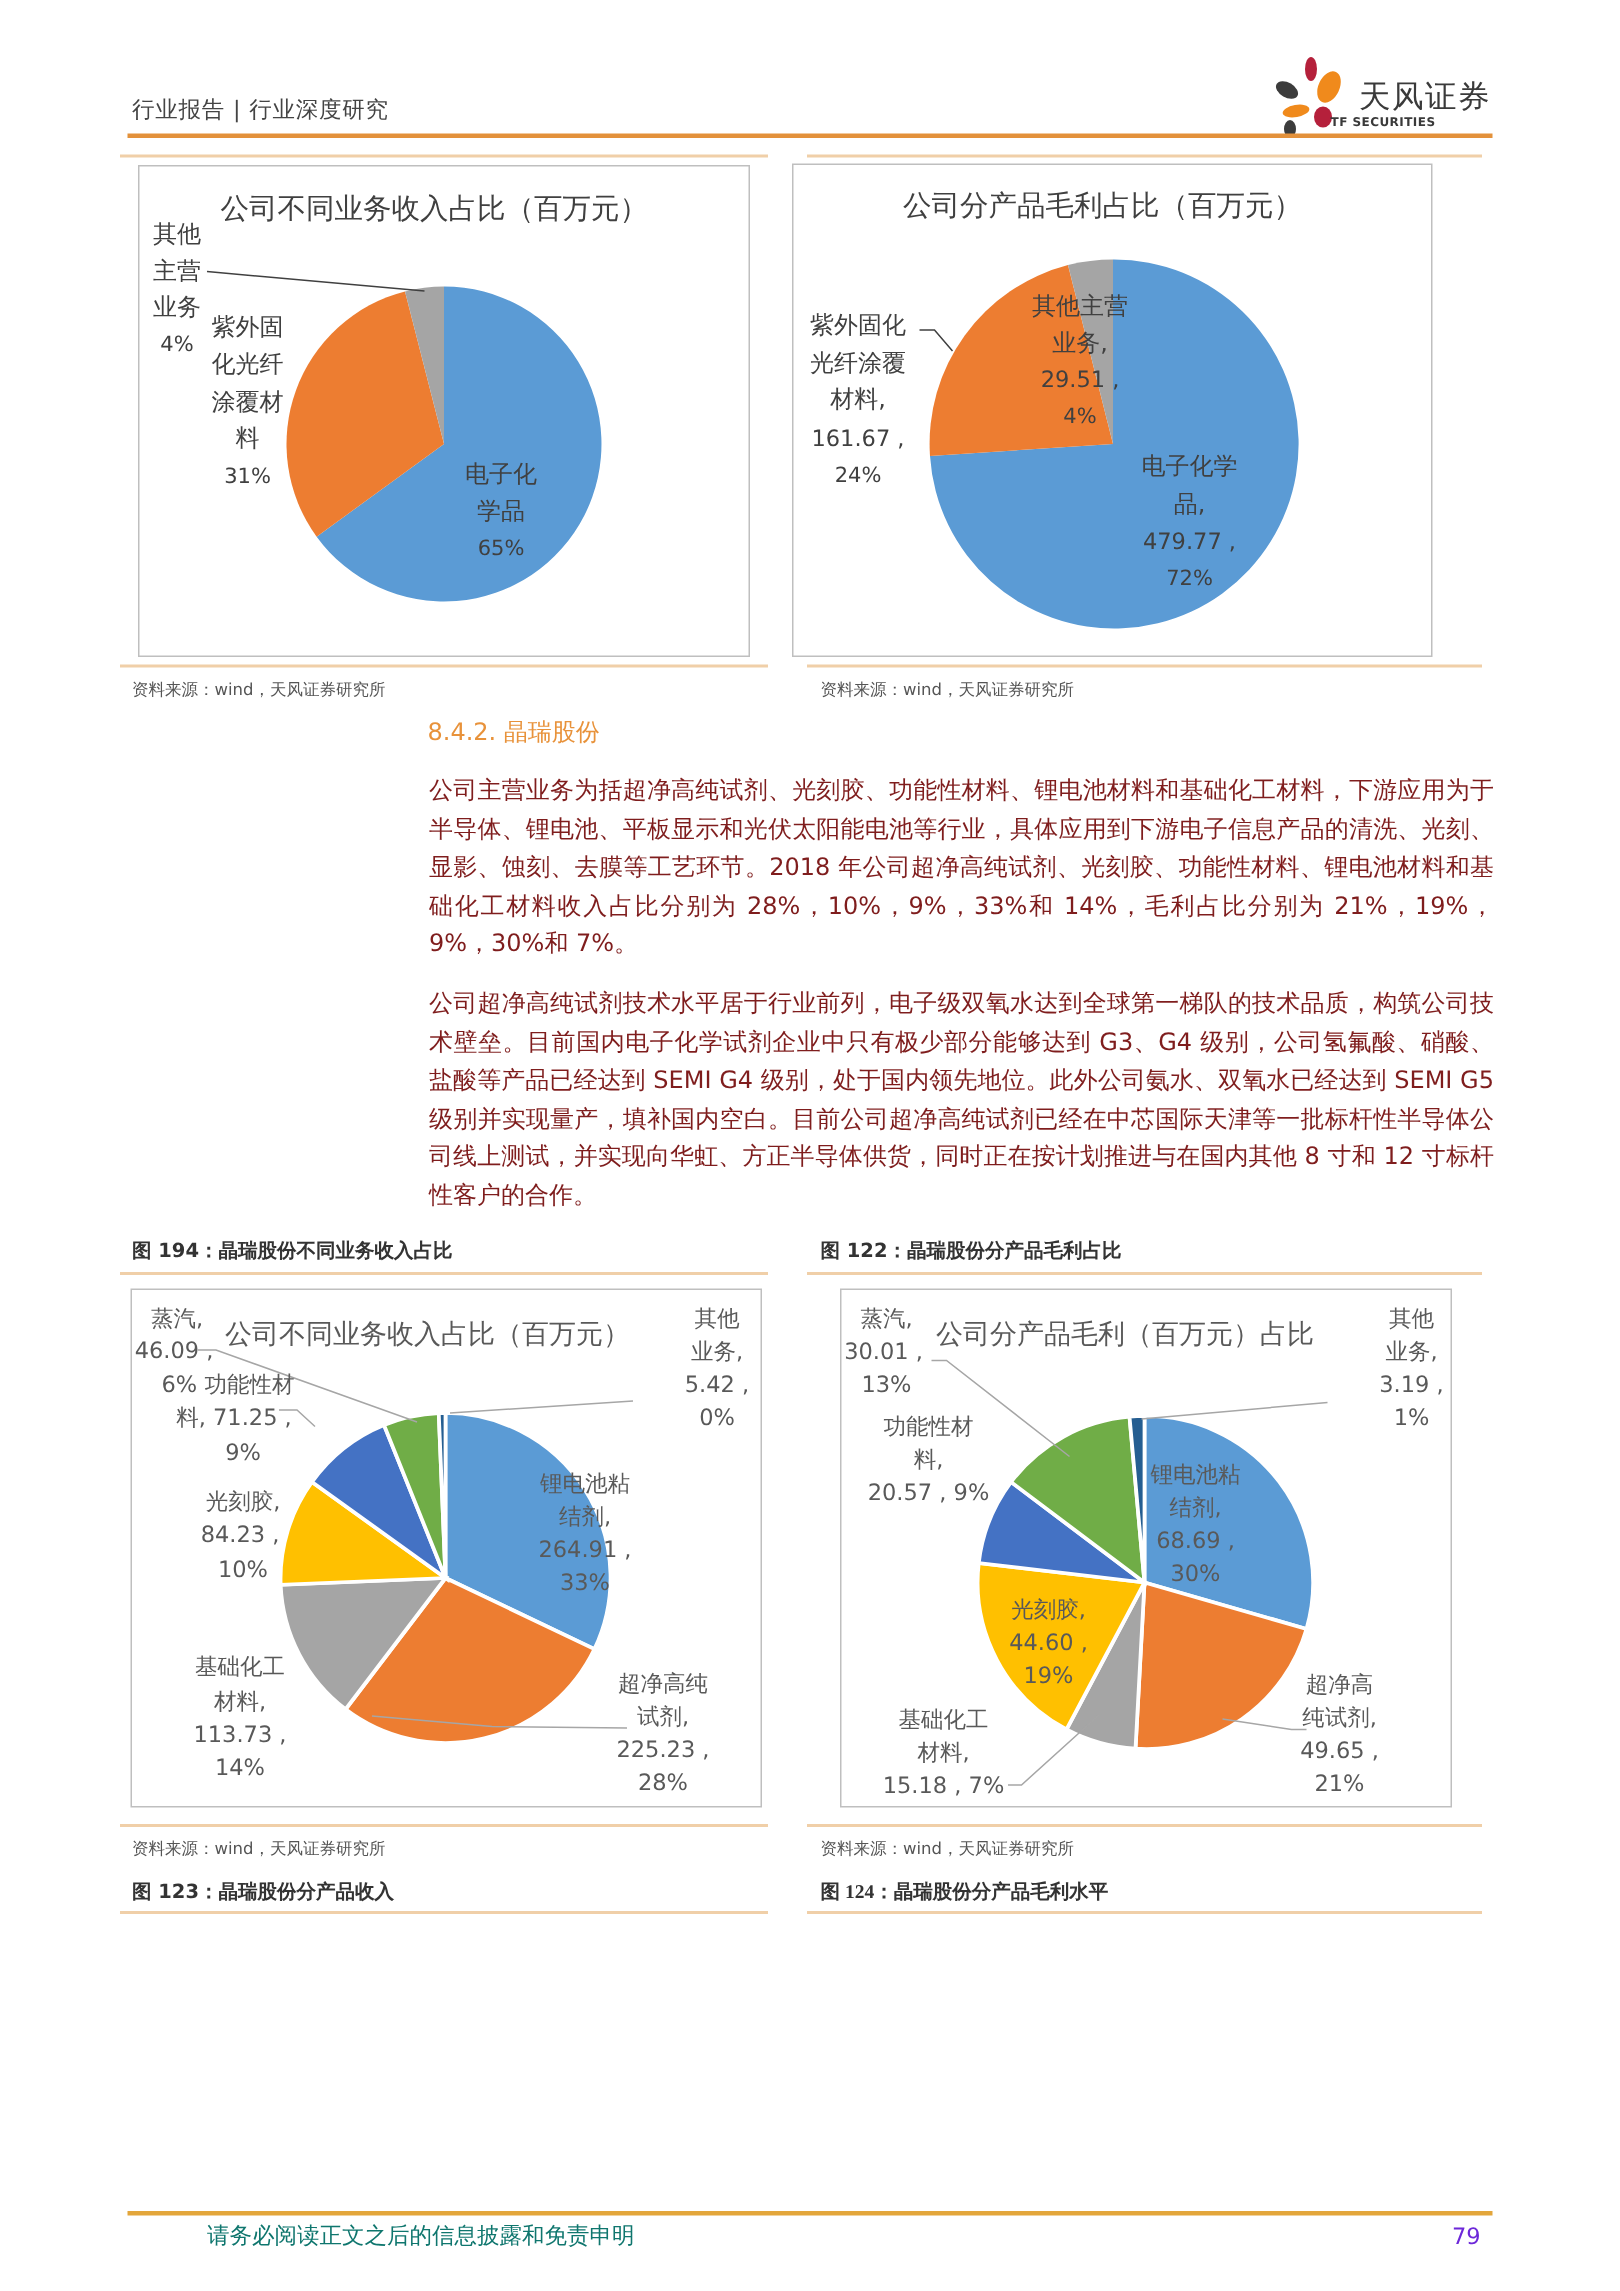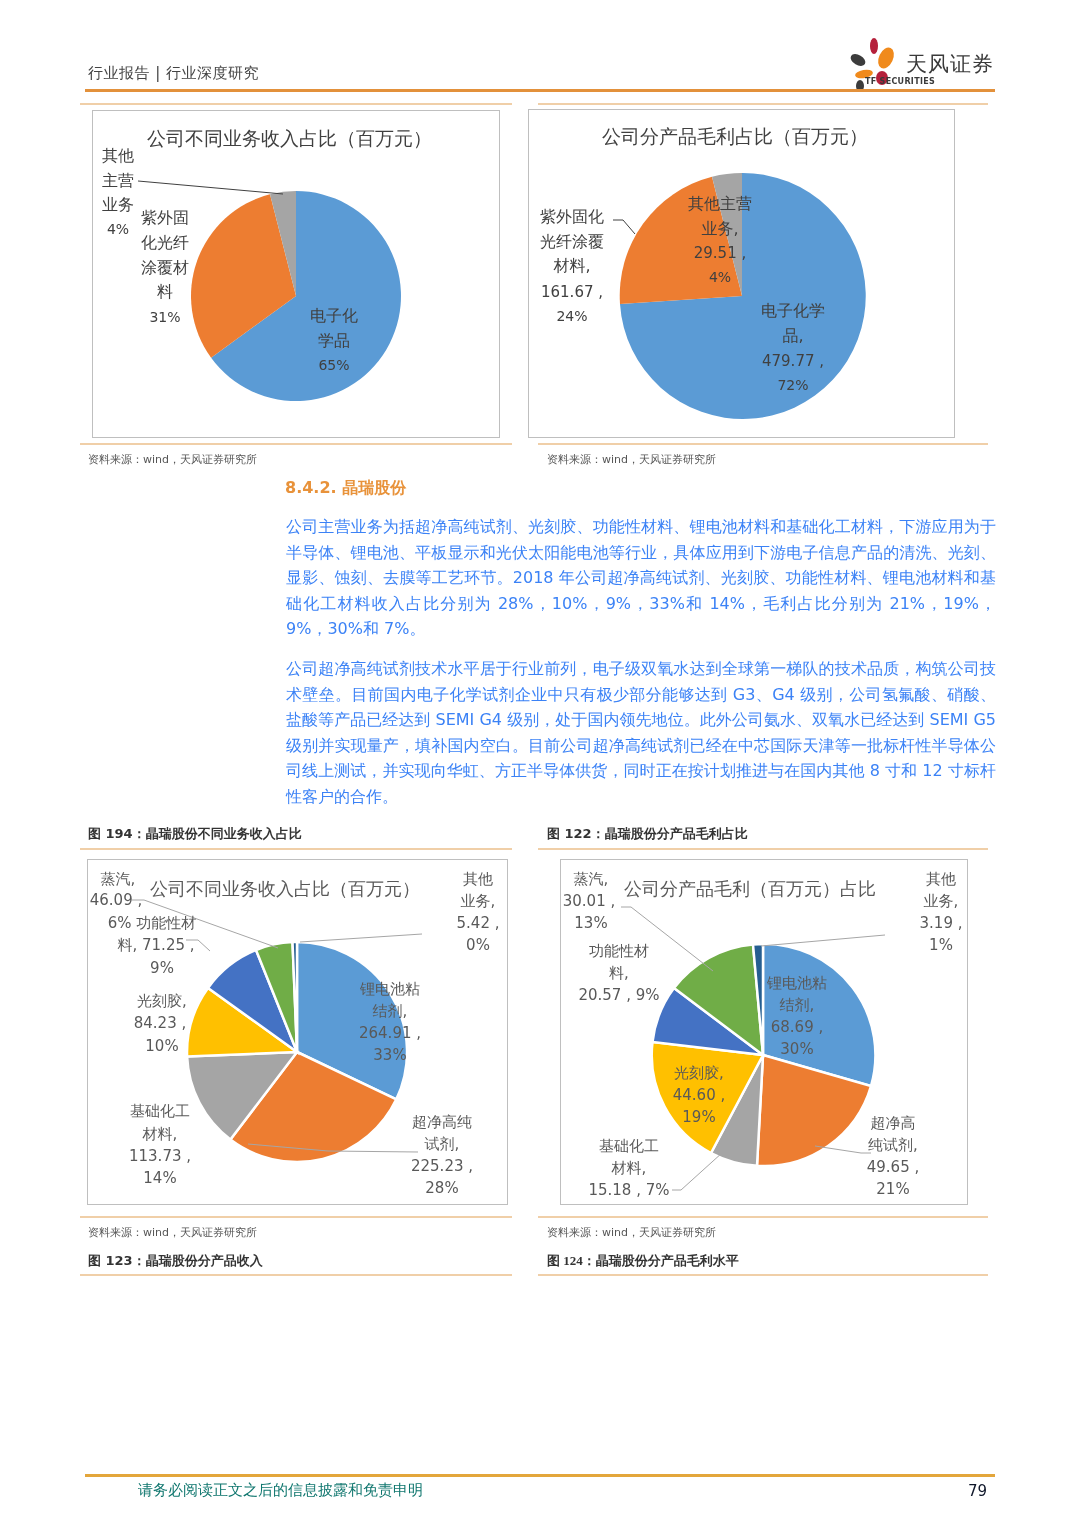--- a/index.html
+++ b/index.html
@@ -3,31 +3,31 @@
 <meta charset="utf-8">
 <style>
   html, body { margin:0; padding:0; background:#ffffff; }
   body { width:1080px; height:1527px; position:relative; overflow:hidden;
          font-family:"DejaVu Sans","Liberation Sans",sans-serif; color:#333; }
   .abs { position:absolute; }
   .header-left { left:88px; top:64px; font-size:15px; color:#444; letter-spacing:0.5px; }
   .header-rule { left:85px; top:89px; width:910px; height:3px; background:#e3913b; }
   .logo { left:848px; top:36px; width:160px; height:56px; }
   .logo-cn { left:906px; top:50px; font-size:21px; font-weight:normal; color:#3a3a3a; letter-spacing:1px; }
-  .logo-en { left:865px; top:77px; font-size:8px; font-weight:bold; color:#3a3a3a; letter-spacing:0.3px; }
+  .logo-en { left:887px; top:77px; font-size:8px; font-weight:bold; color:#3a3a3a; letter-spacing:0.3px; }
   .hr-light { height:2px; background:#f0cfa8; }
   .chart-box { border:1px solid #bfbfbf; background:#fff; }
   .source { font-size:11px; color:#555; }
   .fig-title { font-size:13px; font-weight:bold; color:#333; }
-  .sec-title { left:285px; top:478px; font-size:16px; font-weight:bold; color:#e8923a; }
-  .para { left:286px; width:710px; font-size:16px; line-height:25.5px; color:#3b82f6; text-align:justify; }
+  .sec-title { left:285px; top:478px; font-size:16px; font-weight:normal; color:#e8923a; }
+  .para { left:286px; width:710px; font-size:16px; line-height:25.5px; color:#7f1d1d; text-align:justify; }
   .para p { margin:0; }
   .footer-rule { left:85px; top:1474px; width:910px; height:3px; background:#e3a63b; }
   .footer-text { left:138px; top:1481px; font-size:15px; color:#0f766e; }
-  .page-num { left:968px; top:1482px; font-size:15px; color:#0f172a; }
+  .page-num { left:968px; top:1482px; font-size:15px; color:#6d28d9; }
   svg text { font-family:"DejaVu Sans","Liberation Sans",sans-serif; }
 </style>
 </head>
 <body>
 
 <div class="abs header-left">行业报告 | 行业深度研究</div>
 <svg class="abs logo" viewBox="0 0 160 56">
   <ellipse cx="26" cy="10" rx="4" ry="8" fill="#b5203b"></ellipse>
   <ellipse cx="10" cy="24" rx="8" ry="5" fill="#3c3c3c" transform="rotate(30 10 24)"></ellipse>
   <ellipse cx="38" cy="22" rx="7" ry="11" fill="#f08a1c" transform="rotate(25 38 22)"></ellipse>

